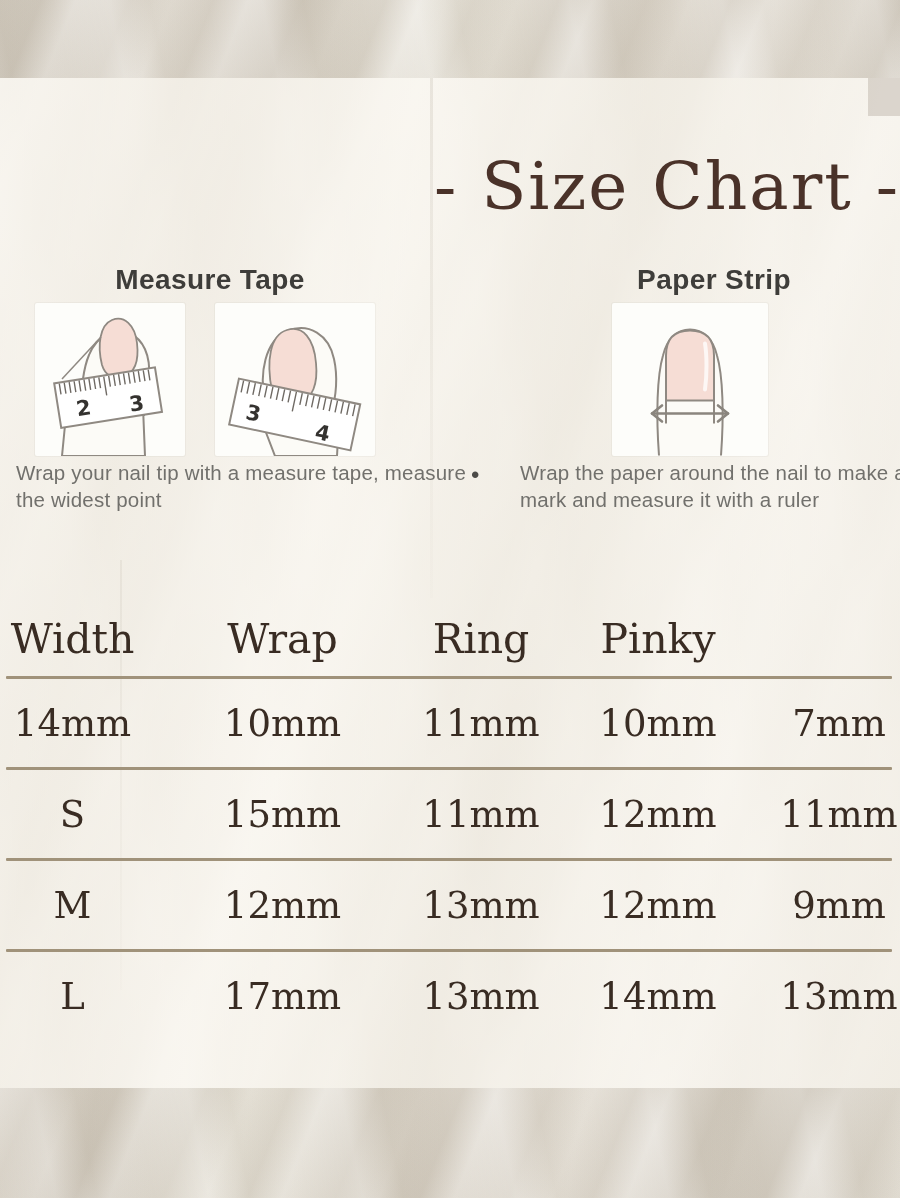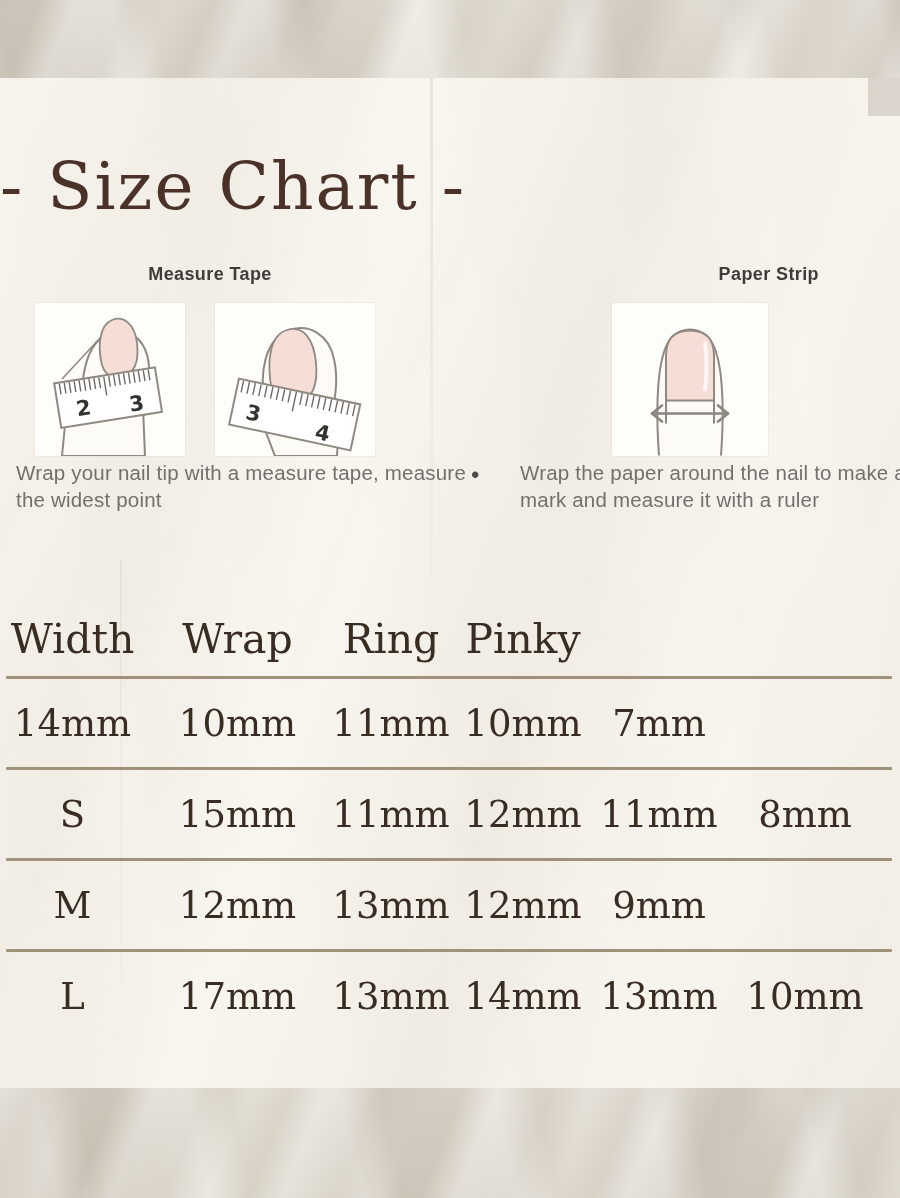--- a/index.html
+++ b/index.html
@@ -37,31 +37,31 @@
     position:absolute;right:0;top:78px;width:32px;height:38px;
     background:rgba(184,176,163,0.45);
   }
   .crease{position:absolute;pointer-events:none;}
   .crease.c1{left:430px;top:78px;width:3px;height:520px;
     background:linear-gradient(rgba(160,150,132,0.18),rgba(160,150,132,0.02));}
   .crease.c2{left:120px;top:560px;width:2px;height:430px;
     background:linear-gradient(rgba(160,150,132,0.12),rgba(160,150,132,0.02));}
 
   .page-title{
-    position:absolute;left:0;top:148px;width:900px;text-align:left;
+    position:absolute;left:0;top:148px;width:900px;text-align:right;
     font-family:"DejaVu Serif","Liberation Serif",serif;
     font-size:66px;font-weight:500;letter-spacing:2px;color:#4a3229;
   }
 
   .sec-heading{
     position:absolute;top:264px;text-align:center;
-    font-size:18px;font-weight:700;color:#3e3d3a;letter-spacing:0.4px;
+    font-size:28px;font-weight:700;color:#3e3d3a;letter-spacing:0.4px;
   }
   .sec-heading.measure{left:30px;width:360px;}
-  .sec-heading.paper{left:519px;width:300px;text-align:right;}
+  .sec-heading.paper{left:564px;width:300px;}
 
   .illus{
     position:absolute;top:303px;height:153px;background:#fdfdfa;
     border-radius:2px;box-shadow:0 0 0 1px rgba(120,112,100,0.06);
   }
   .illus.b1{left:35px;width:150px;}
   .illus.b2{left:215px;width:160px;}
   .illus.b3{left:612px;width:156px;}
   .illus svg{display:block;width:100%;height:100%;}
   .tape-num{
@@ -80,20 +80,21 @@
   }
 
   .size-table{
     position:absolute;left:0;top:602px;width:900px;
     font-family:"DejaVu Serif","Liberation Serif",serif;color:#392c23;
   }
   .t-row{
     display:grid;
     grid-template-columns:145px 185px 122px 142px 130px 162px;
     align-items:center;
+    gap:45px;
   }
   .t-row .cell{text-align:center;}
   .t-header{height:74px;font-size:41px;}
   .t-data{height:88px;font-size:37px;}
   .t-div{height:3px;background:#a0927a;margin:0 8px 0 6px;border-radius:1px;}
 </style>
 </head>
 <body>
 
 <div class="paper-bg"></div>

